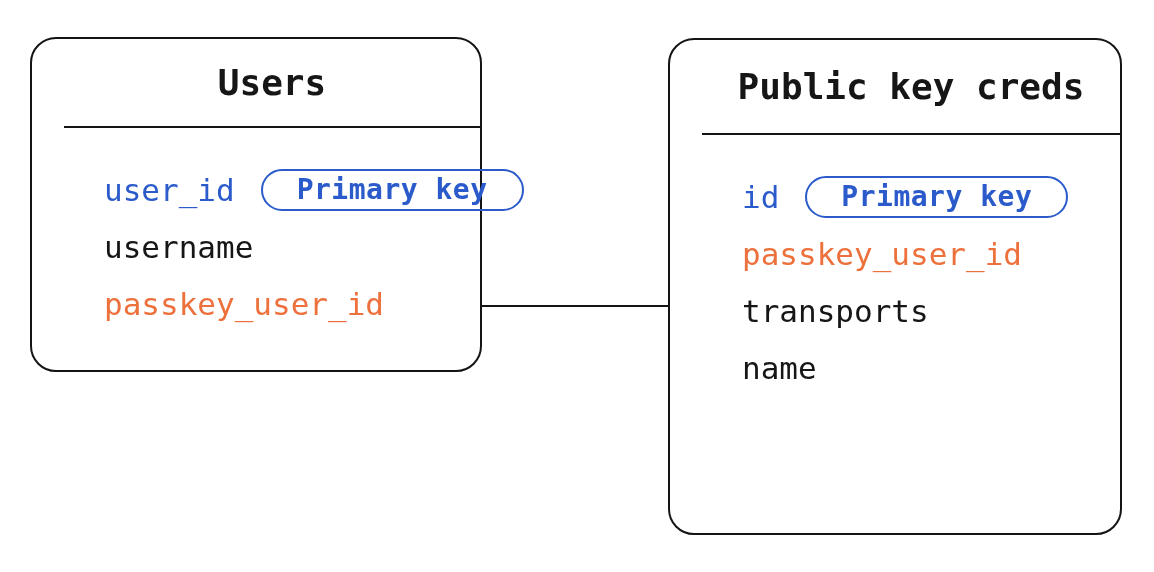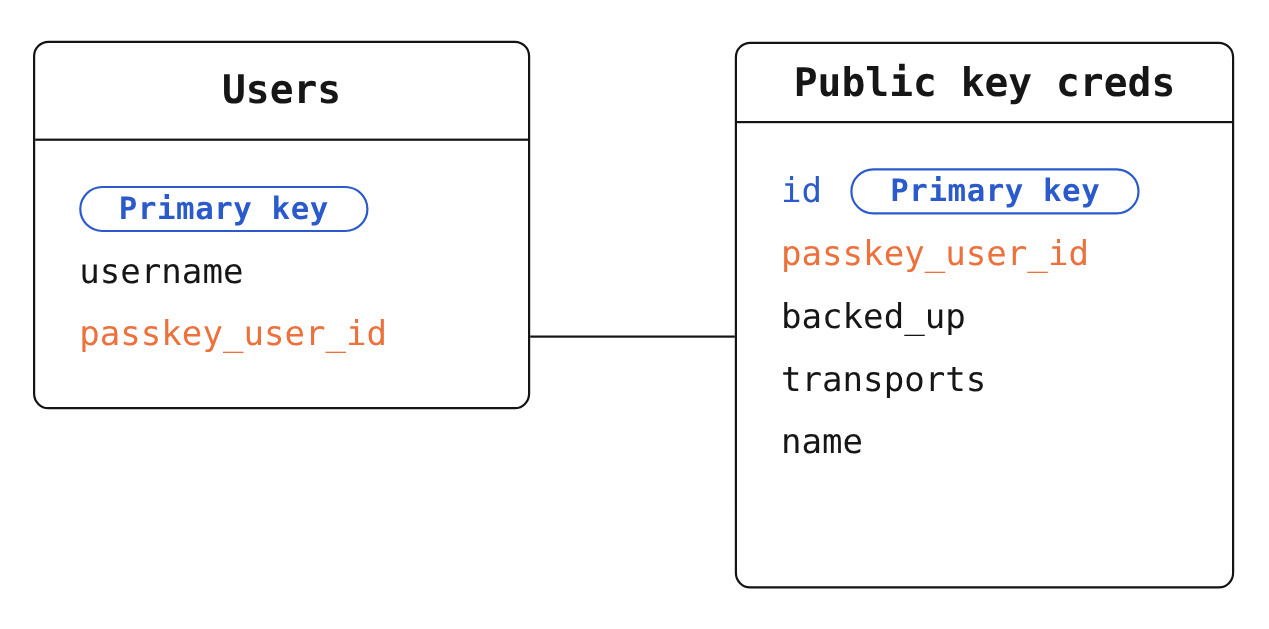--- a/index.html
+++ b/index.html
@@ -17,35 +17,36 @@
     height: 572px;
     background: var(--color-background);
     font-family: "DejaVu Sans Mono", "Liberation Mono", monospace;
     color: var(--color-text);
     overflow: hidden;
   }
   .entity {
     position: absolute;
     background: var(--color-background);
     border: 2px solid var(--color-stroke);
-    border-radius: 14px;
+    border-radius: 26px;
+    padding-left: 32px;
   }
   .entity-users  { left: 30px;  top: 37px; width: 452px; height: 335px; }
   .entity-creds  { left: 668px; top: 38px; width: 454px; height: 497px; }
   .entity-header {
     display: flex;
     align-items: center;
     justify-content: center;
     border-bottom: 2px solid var(--color-stroke);
     font-size: 36px;
     font-weight: 700;
     letter-spacing: 0px;
   }
   .entity-users .entity-header { height: 89px; }
-  .entity-creds .entity-header { height: 72px; }
+  .entity-creds .entity-header { height: 95px; }
   .entity-body { padding: 33px 0 0 40px; }
   .field-row {
     height: 57px;
     display: flex;
     align-items: center;
     gap: 26px;
     font-size: 31px;
     white-space: nowrap;
   }
   .field-name.c-blue   { color: var(--color-blue); }
@@ -75,20 +76,21 @@
 </style>
 </head>
 <body>
 
 <div class="canvas">
 
   <div class="entity entity-users">
     <div class="entity-header">Users</div>
     <div class="entity-body">
       <div class="field-row">
+        <span class="field-name c-blue">user_id</span>
         <span class="pk-badge">Primary key</span>
       </div>
       <div class="field-row">
         <span class="field-name c-default">username</span>
       </div>
       <div class="field-row">
         <span class="field-name c-orange">passkey_user_id</span>
       </div>
     </div>
   </div>
@@ -99,23 +101,20 @@
     <div class="entity-header">Public key creds</div>
     <div class="entity-body">
       <div class="field-row">
         <span class="field-name c-blue">id</span>
         <span class="pk-badge">Primary key</span>
       </div>
       <div class="field-row">
         <span class="field-name c-orange">passkey_user_id</span>
       </div>
       <div class="field-row">
-        <span class="field-name c-default">backed_up</span>
-      </div>
-      <div class="field-row">
         <span class="field-name c-default">transports</span>
       </div>
       <div class="field-row">
         <span class="field-name c-default">name</span>
       </div>
     </div>
   </div>
 
 </div>
 

